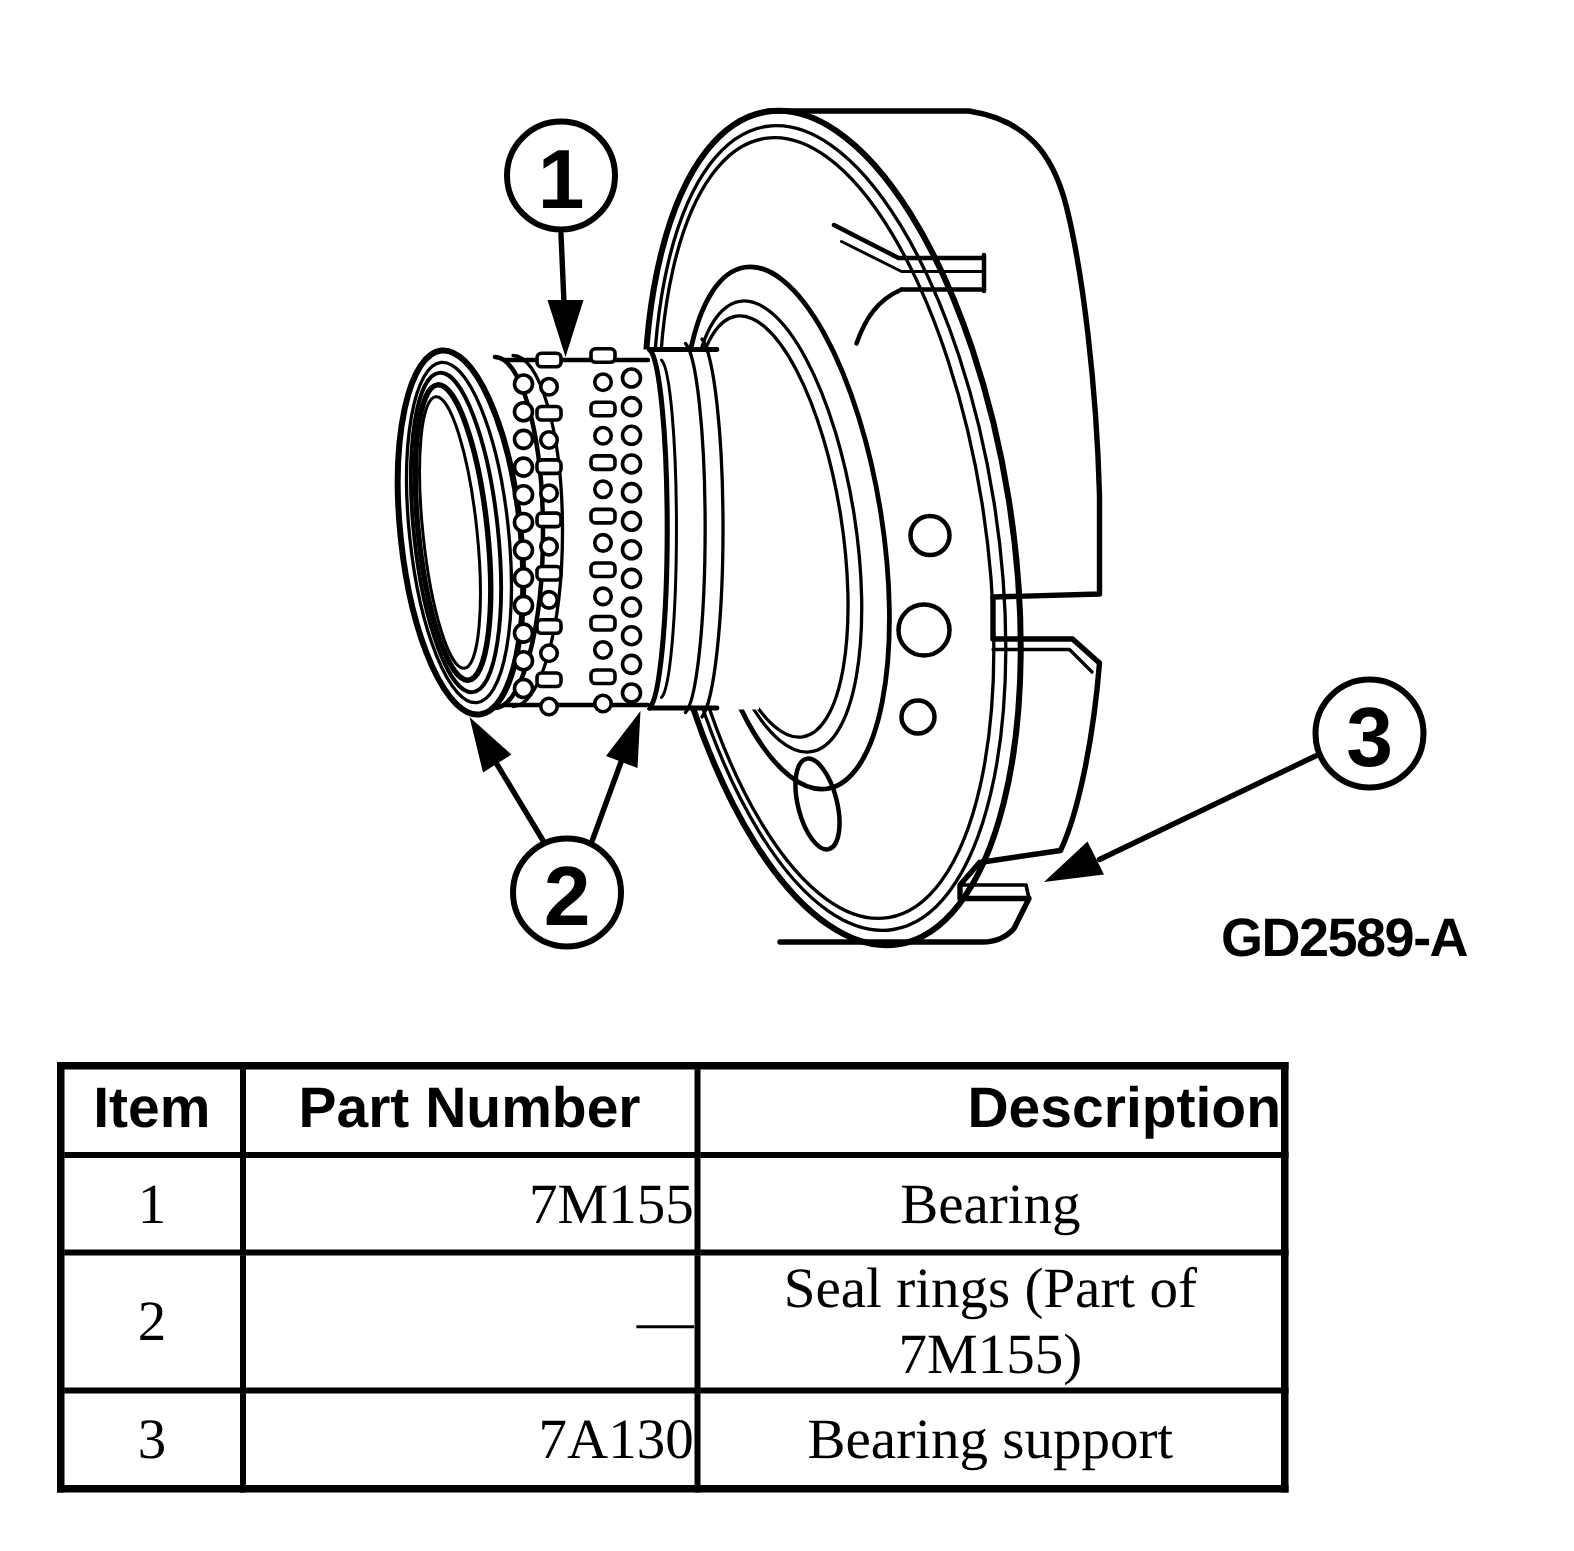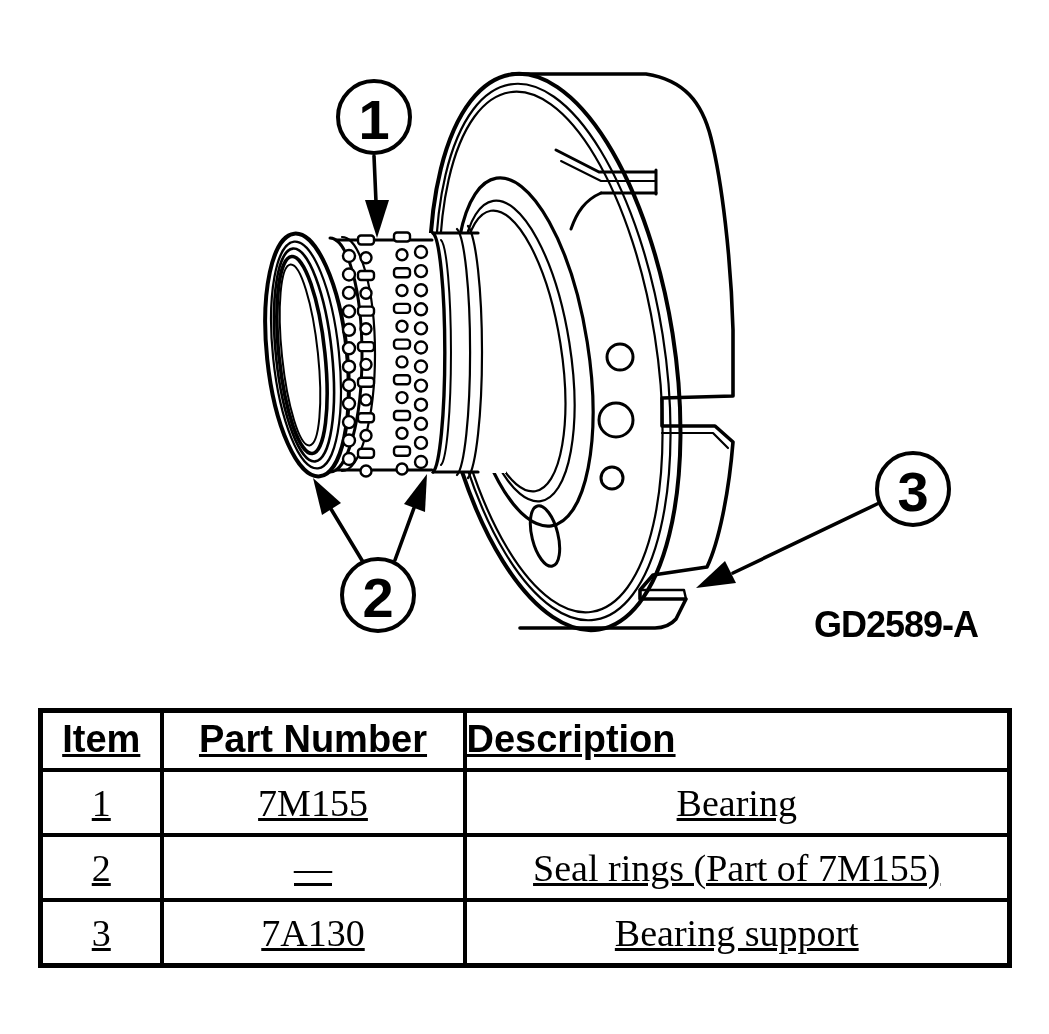--- a/index.html
+++ b/index.html
@@ -1,35 +1,35 @@
 <!DOCTYPE html>
 <html><head>
 <meta charset="utf-8">
 <style>
   html,body{margin:0;padding:0;background:#fff;}
   #page{position:relative;width:1049px;height:1034px;background:#ffffff;overflow:hidden;
         font-family:"Liberation Sans",sans-serif;}
   #figure-svg{position:absolute;left:0;top:0;}
   svg text.callout-num{font-family:"Liberation Sans",sans-serif;font-weight:bold;font-size:56px;fill:#000;}
   svg text.fig-code{font-family:"Liberation Sans",sans-serif;font-weight:bold;font-size:36px;fill:#000;letter-spacing:-1px;}
-  #parts-table{position:absolute;left:38px;top:708px;width:974px;border-collapse:collapse;
-               table-layout:fixed;background:#fff;text-decoration:underline;}
+  #parts-table{position:absolute;left:38px;top:708px;width:821px;border-collapse:collapse;
+               table-layout:fixed;background:#fff;}
   #parts-table,#parts-table th,#parts-table td{border:4px solid #000;}
   #parts-table{border-width:5px;}
   #parts-table th{font-family:"Liberation Sans",sans-serif;font-weight:bold;font-size:38px;
                   color:#000;height:53px;padding:0 0 2px 0;}
   #parts-table td{font-family:"Liberation Serif",serif;font-size:38px;color:#000;height:61px;
                   padding:0;vertical-align:middle;}
   .col-item{width:121px;}
   .col-part{width:303px;}
   th.h-item{text-align:center;}
   th.h-part{text-align:center;}
-  th.h-desc{text-align:left;padding-left:14px;}
+  th.h-desc{text-align:right;padding-left:14px;}
   td.c-item{text-align:center;}
-  td.c-part{text-align:center;padding-left:16px;}
+  td.c-part{text-align:right;padding-left:16px;}
   td.c-desc{text-align:center;padding-left:14px;}
 </style>
 </head>
 <body>
 
 <div id="page">
 
   <svg id="figure-svg" width="1049" height="700" viewBox="0 0 1049 700">
     <g stroke="#000" fill="none" stroke-linecap="round" stroke-linejoin="round">
 

